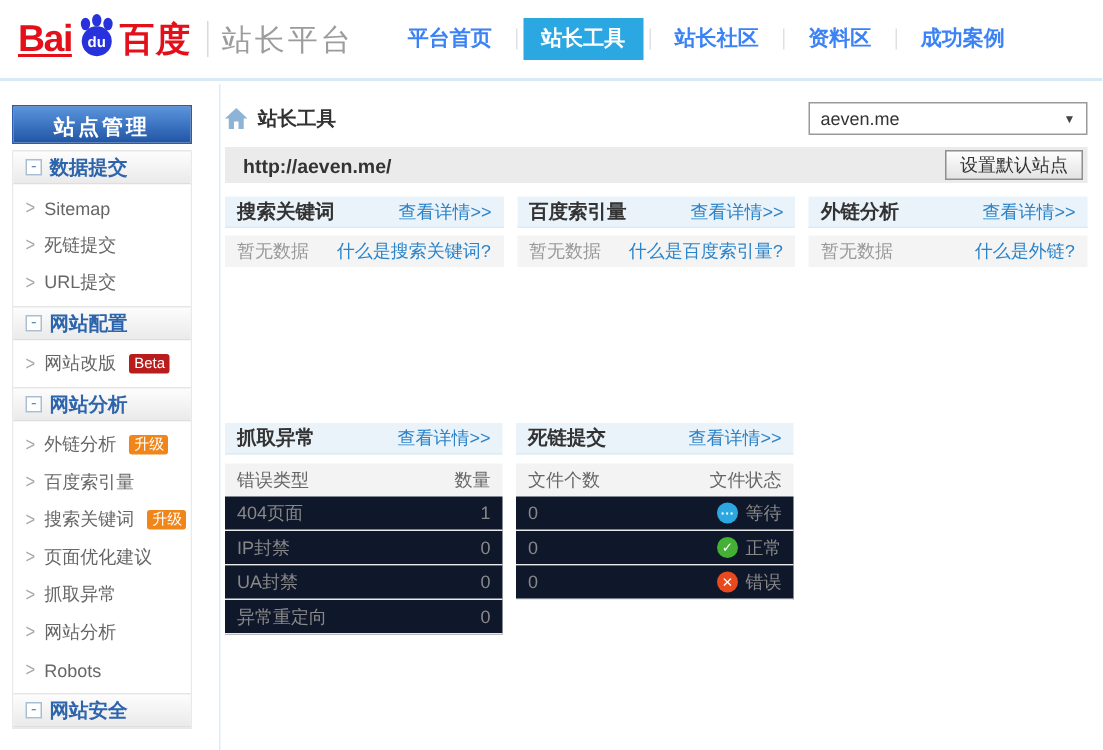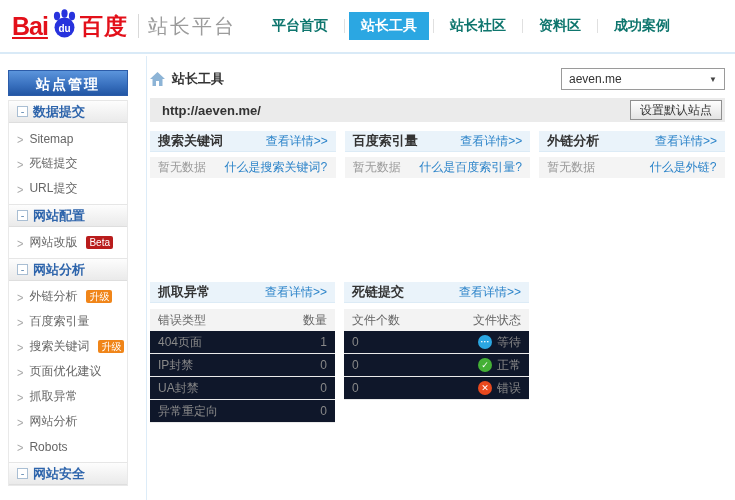--- a/index.html
+++ b/index.html
@@ -17,21 +17,21 @@
   }
   .logo { display:flex; align-items:center; margin-left:12px; }
   .logo-bai { font-size:25px; font-weight:bold; color:#e3101a; letter-spacing:-1px;text-decoration:underline; }
   .logo-paw { margin:0 1px;text-align:center; }
   .logo-cn { font-size:23px; font-weight:bold; color:#e3101a; letter-spacing:1px; }
   .logo-divider { width:1px; height:24px; background:#d9d9d9; margin:0 9px 0 10px; }
   .logo-platform { font-size:20px; color:#9c9c9c; letter-spacing:2px; }
 
   .main-nav { display:flex; align-items:center; margin-left:24px; }
   .nav-item {
-    font-size:14px; font-weight:bold; color:#0f766e; padding:5px 12px;
+    font-size:14px; font-weight:bold; color:#3b82f6; padding:5px 12px;
     cursor:pointer; white-space:nowrap;
   }
   .nav-item.active { background:#2ba7e2; color:#fff; }
   .nav-sep { width:1px; height:14px; background:#e0e0e0; margin:0 4px; }
 
   
   .sidebar { position:absolute; left:8px; top:70px; width:120px; }
   .side-title {
     height:26px; line-height:26px; text-align:center; color:#fff;
     font-size:14px; font-weight:bold; letter-spacing:2px;
@@ -64,21 +64,21 @@
   .badge-up { background:#f08519; }
 
   
   .main-sep { position:absolute; left:146px; top:56px; height:444px; width:1px; background:#ddecf8; }
   .main { position:absolute; left:150px; top:66px; width:575px; }
 
   .breadcrumb-row { display:flex; align-items:center; height:26px; }
   .home-icon { margin-right:7px; display:flex; }
   .breadcrumb-label { font-size:13px; font-weight:bold; color:#333; }
   .site-select {
-    margin-left:auto; width:164px; height:22px; border:1px solid #9a9a9a;
+    margin-left:auto; width:186px; height:22px; border:1px solid #9a9a9a;
     background:#fff; display:flex; align-items:center; justify-content:space-between;
     padding:0 7px; font-size:12px; color:#333; cursor:pointer;
   }
   .select-arrow { font-size:8px; color:#444; }
 
   .url-bar {
     margin-top:6px; height:24px; background:#ebebeb; display:flex;
     align-items:center; padding:0 3px 0 12px;
   }
   .url-text { font-size:13px; font-weight:bold; color:#333; }

